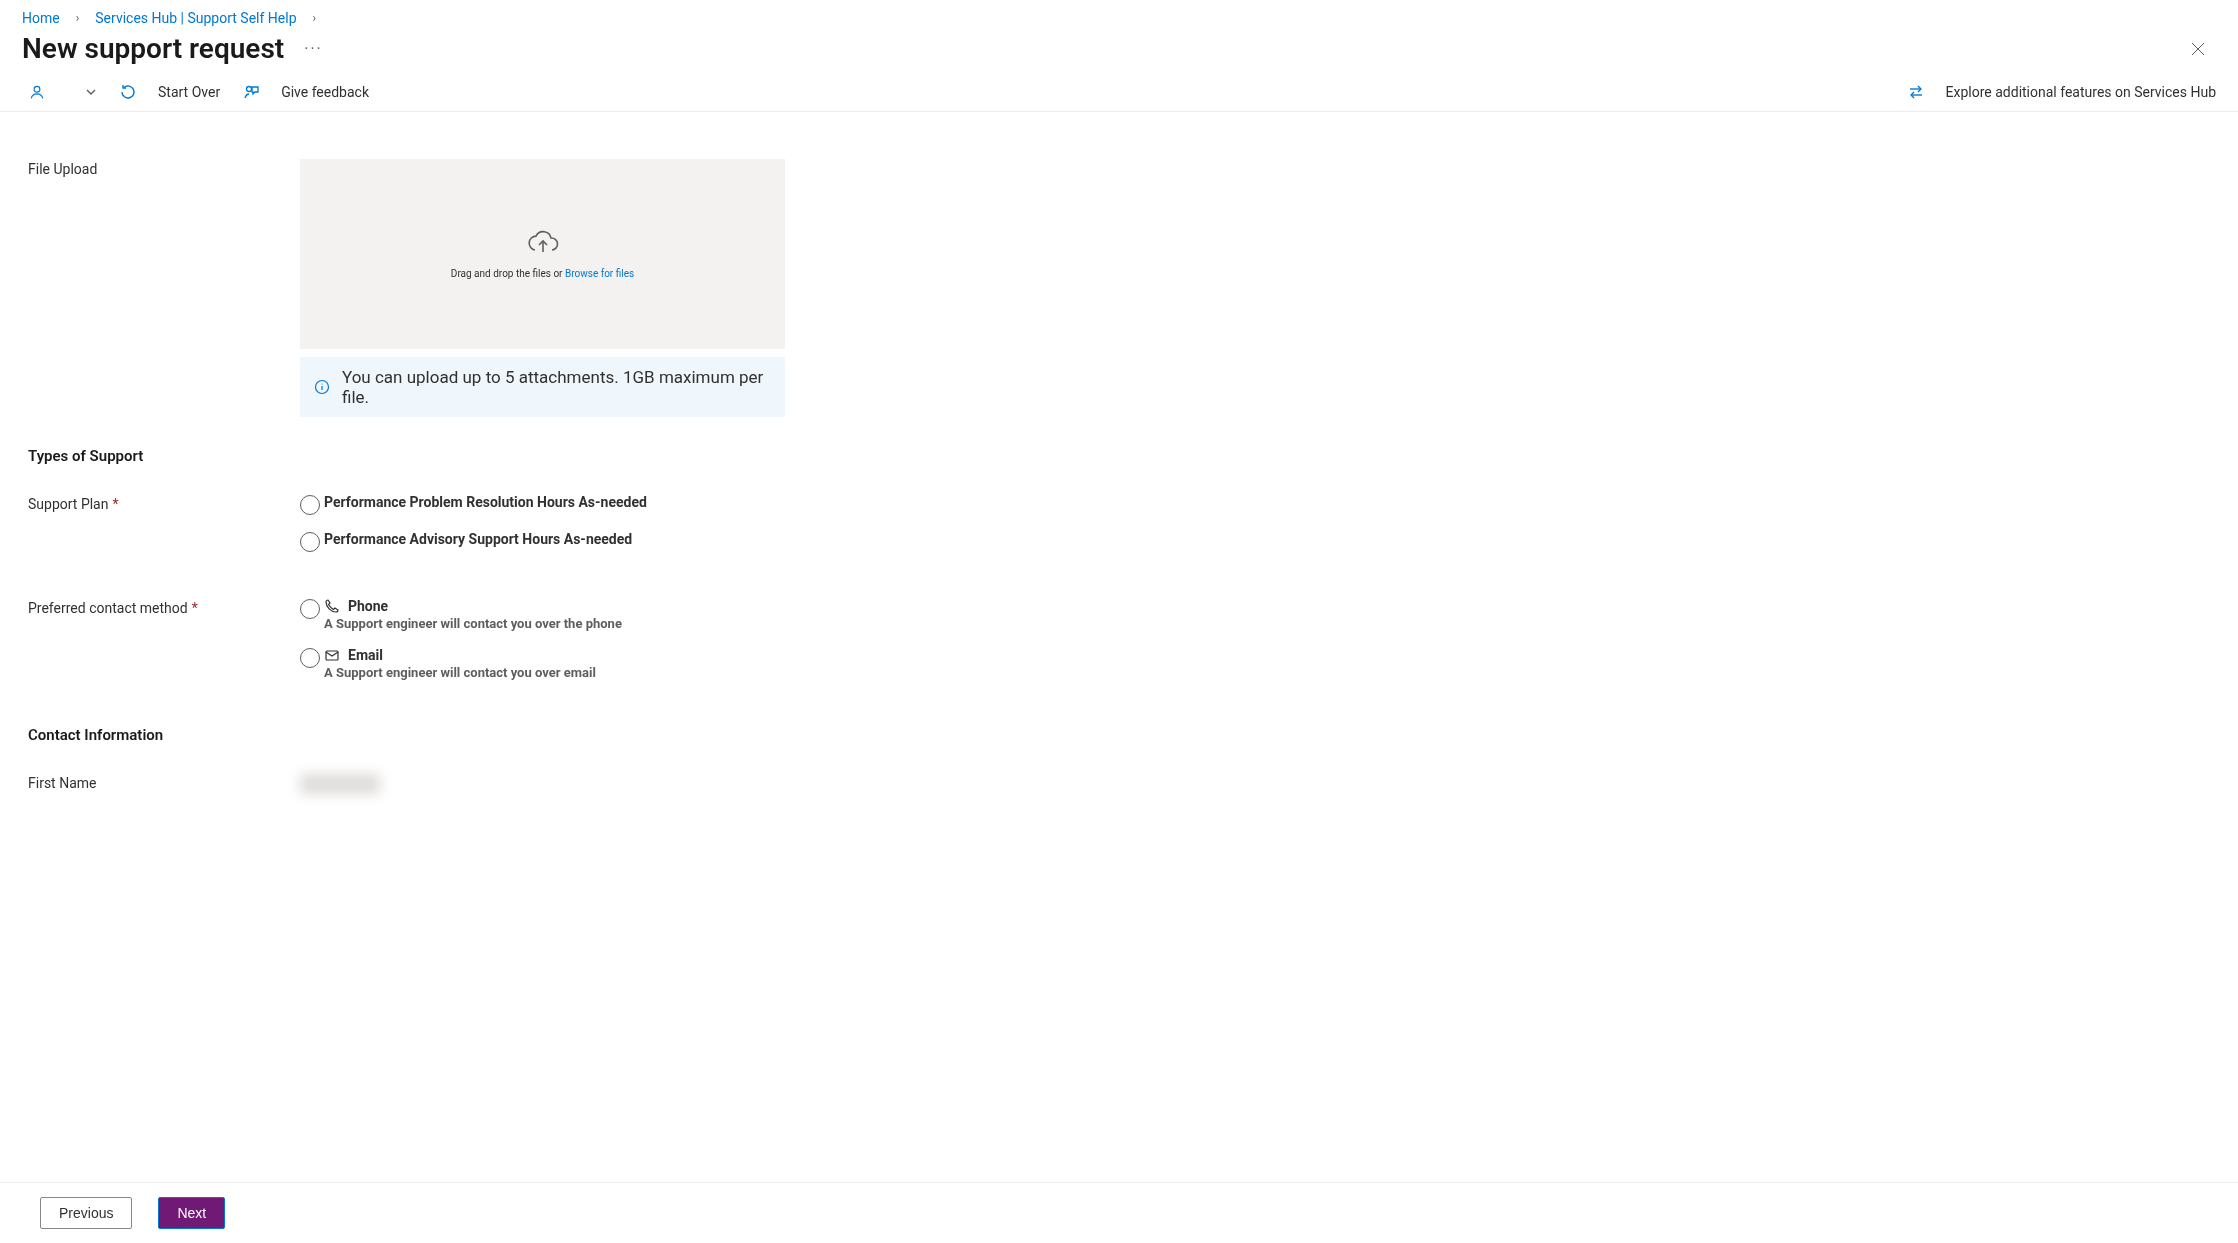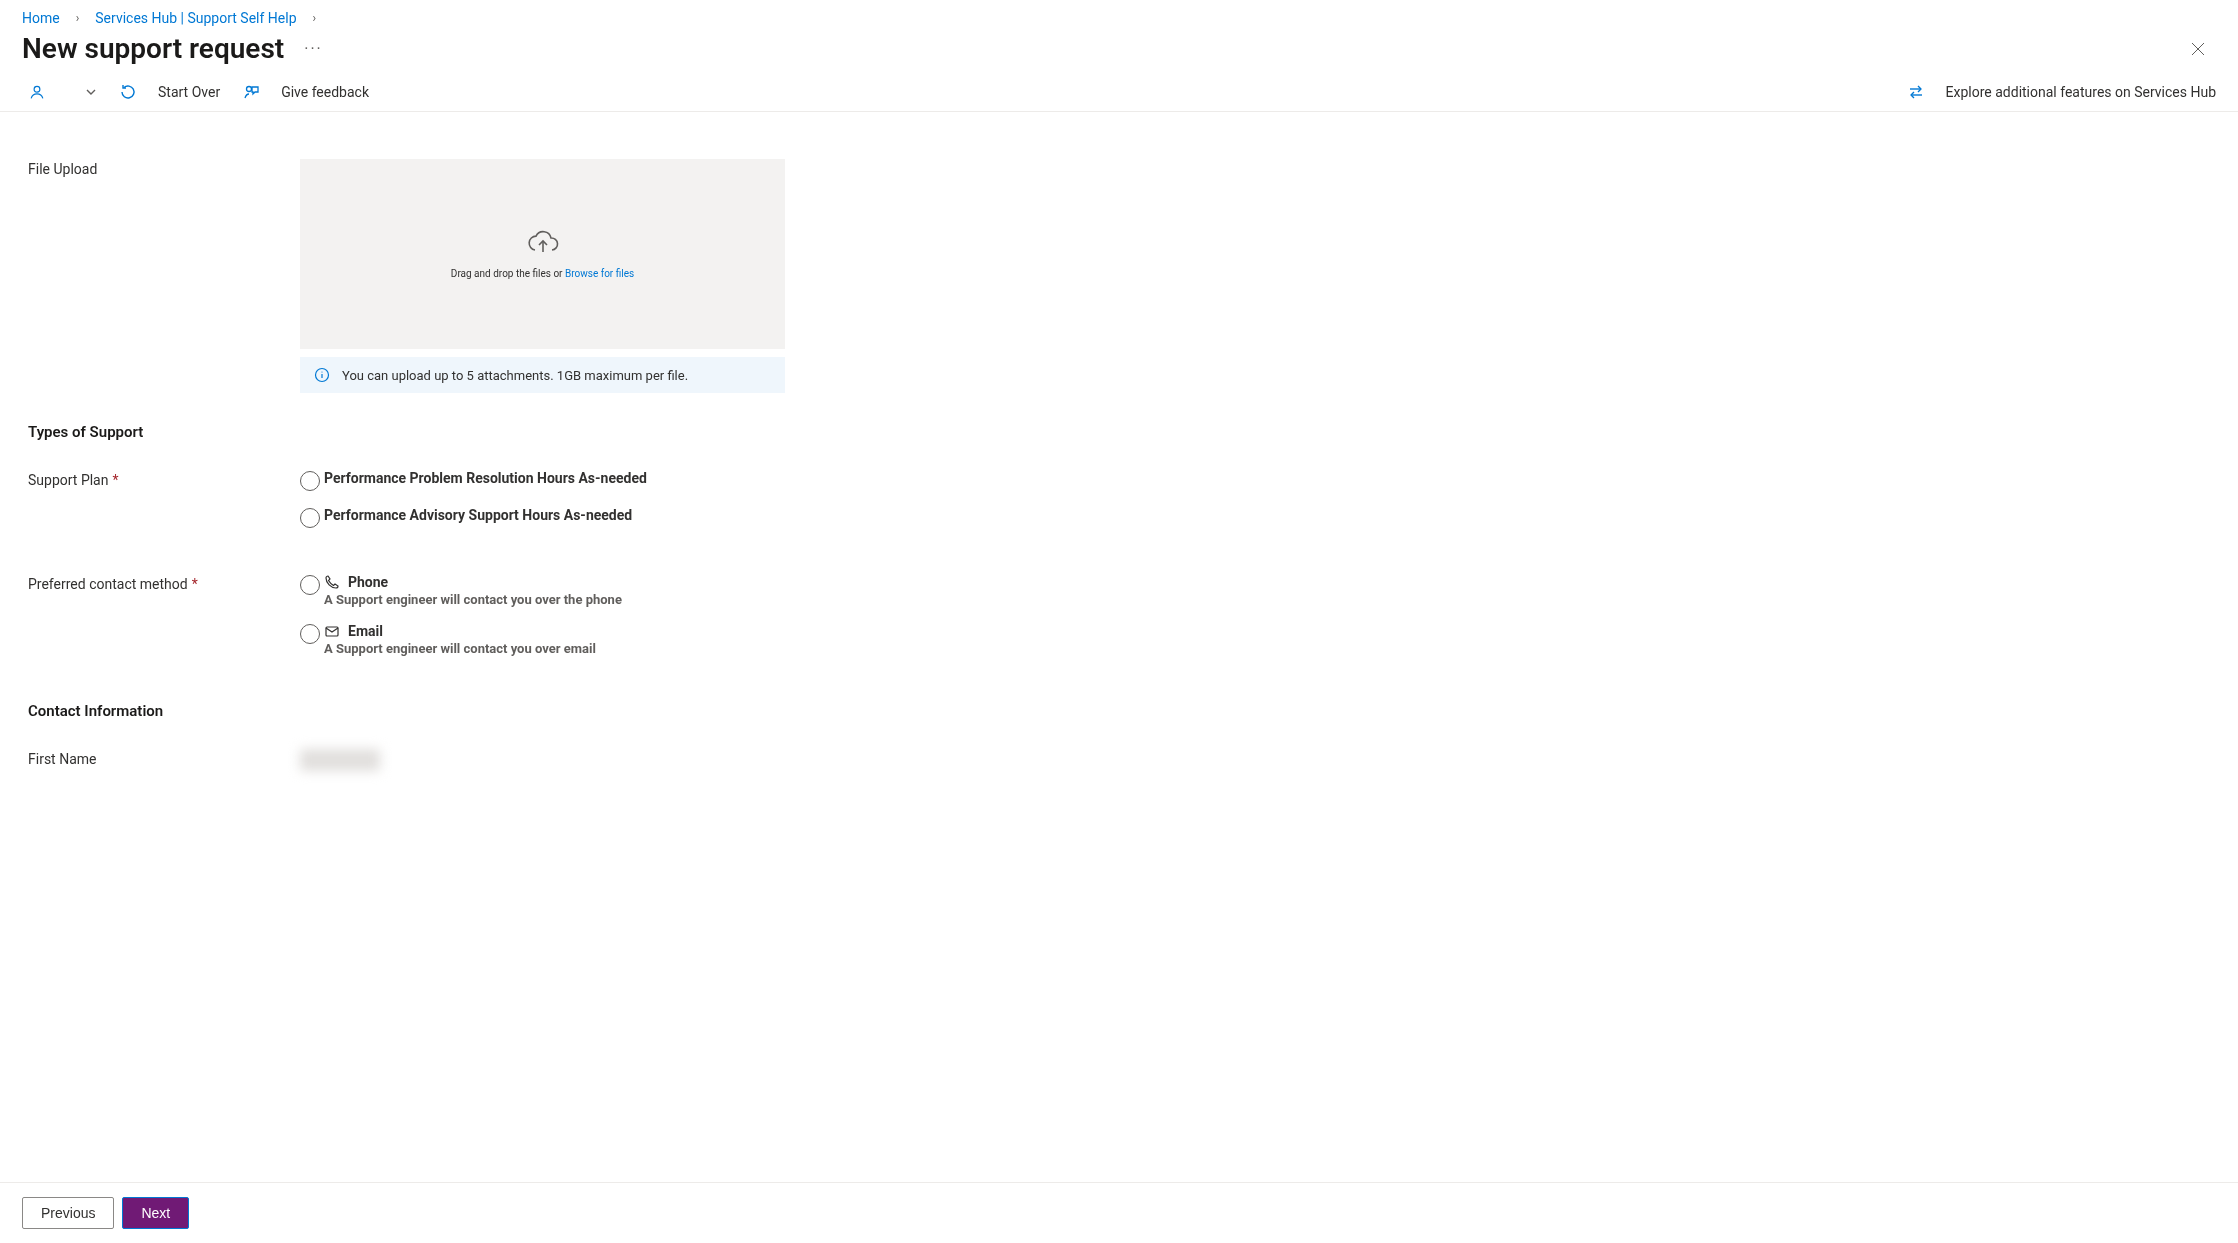--- a/index.html
+++ b/index.html
@@ -130,21 +130,21 @@
   .upload-box .drop-text { font-size: 10px; color: #323130; }
   .upload-box .drop-text a { color: #0078d4; text-decoration: none; cursor: pointer; }
 
   .info-bar {
     background: #eff6fc;
     display: flex;
     align-items: center;
     gap: 12px;
     padding: 10px 14px;
     margin-top: 8px;
-    font-size: 13px;
+    font-size: 17px;
     color: #323130;
   }
   .info-bar .info-icon { color: #0078d4; }
 
   
   .radio-opt {
     display: flex;
     align-items: flex-start;
     gap: 4px;
     margin-bottom: 16px;
@@ -172,20 +172,21 @@
   }
   .btn {
     height: 32px;
     padding: 0 18px;
     font-size: 14px;
     border-radius: 2px;
     cursor: pointer;
     display: inline-flex;
     align-items: center;
     justify-content: center;
+    margin-left: 18px;
   }
   .btn-secondary {
     background: #fff;
     border: 1px solid #8a8886;
     color: #323130;
   }
   .btn-primary {
     background: #701a75;
     border: 1px solid #0078d4;
     color: #fff;

